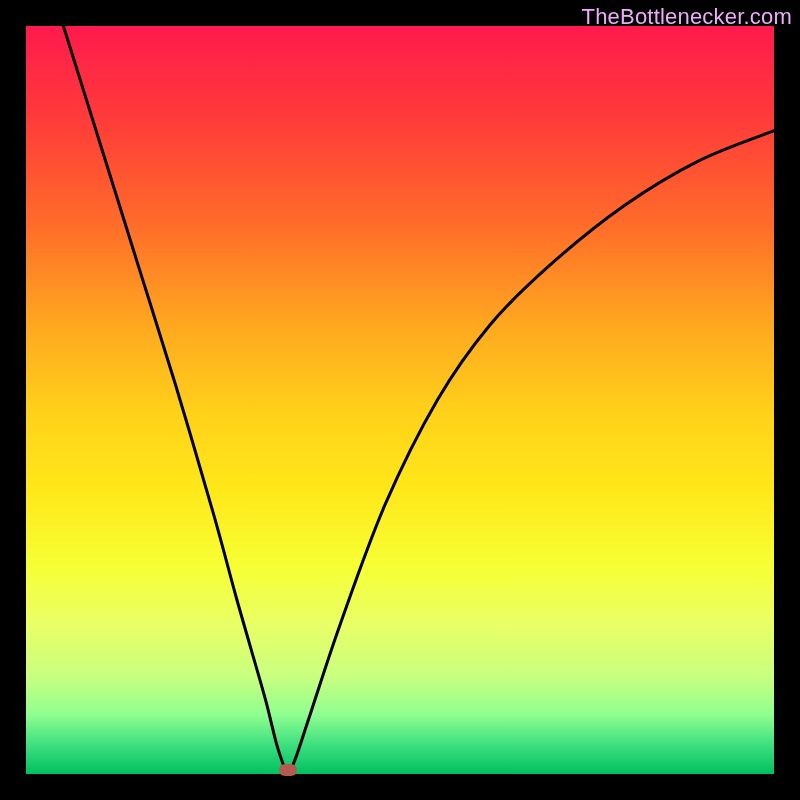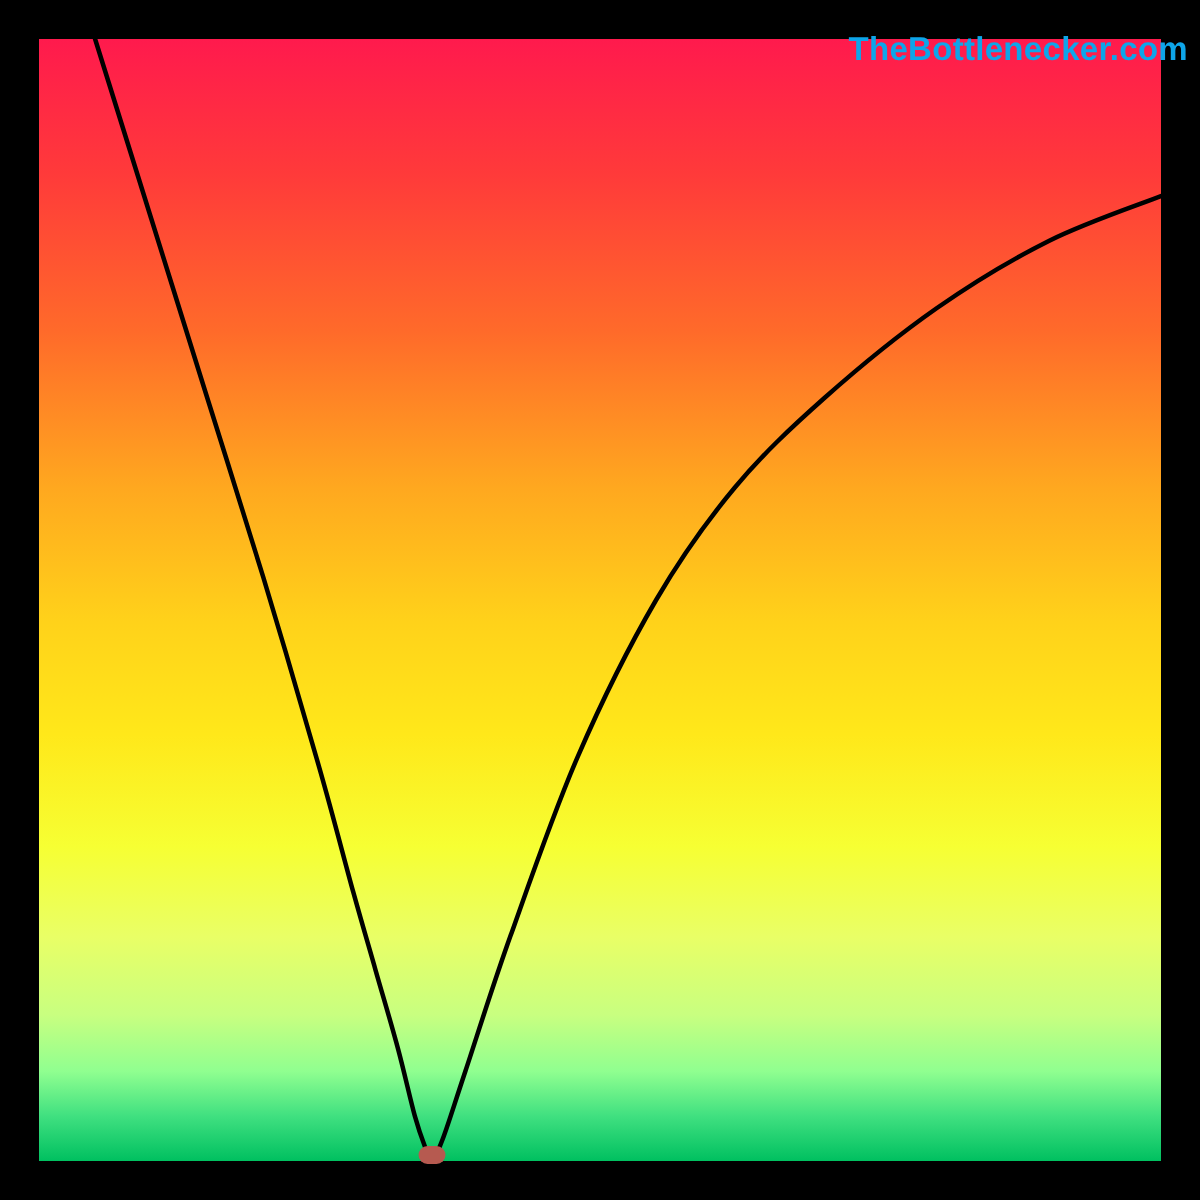--- a/index.html
+++ b/index.html
@@ -26,25 +26,25 @@
       #ffe81a 62%,
       #f6ff33 72%,
       #e9ff66 80%,
       #c8ff80 87%,
       #90ff90 92%,
       #40e080 96%,
       #00c060 100%);
   }
   .attribution {
     position: absolute;
-    top: 20px;
+    top: 4px;
     right: 8px;
-    color: #0ea5e9;
+    color: #f0abfc;
     font-size: 22px;
-    font-weight: 700;
+    font-weight: 400;
     letter-spacing: 0.2px;
     z-index: 5;
   }
   svg.curve {
     position: absolute;
     left: 0; top: 0;
     width: 100%; height: 100%;
     z-index: 3;
   }
   .marker {

